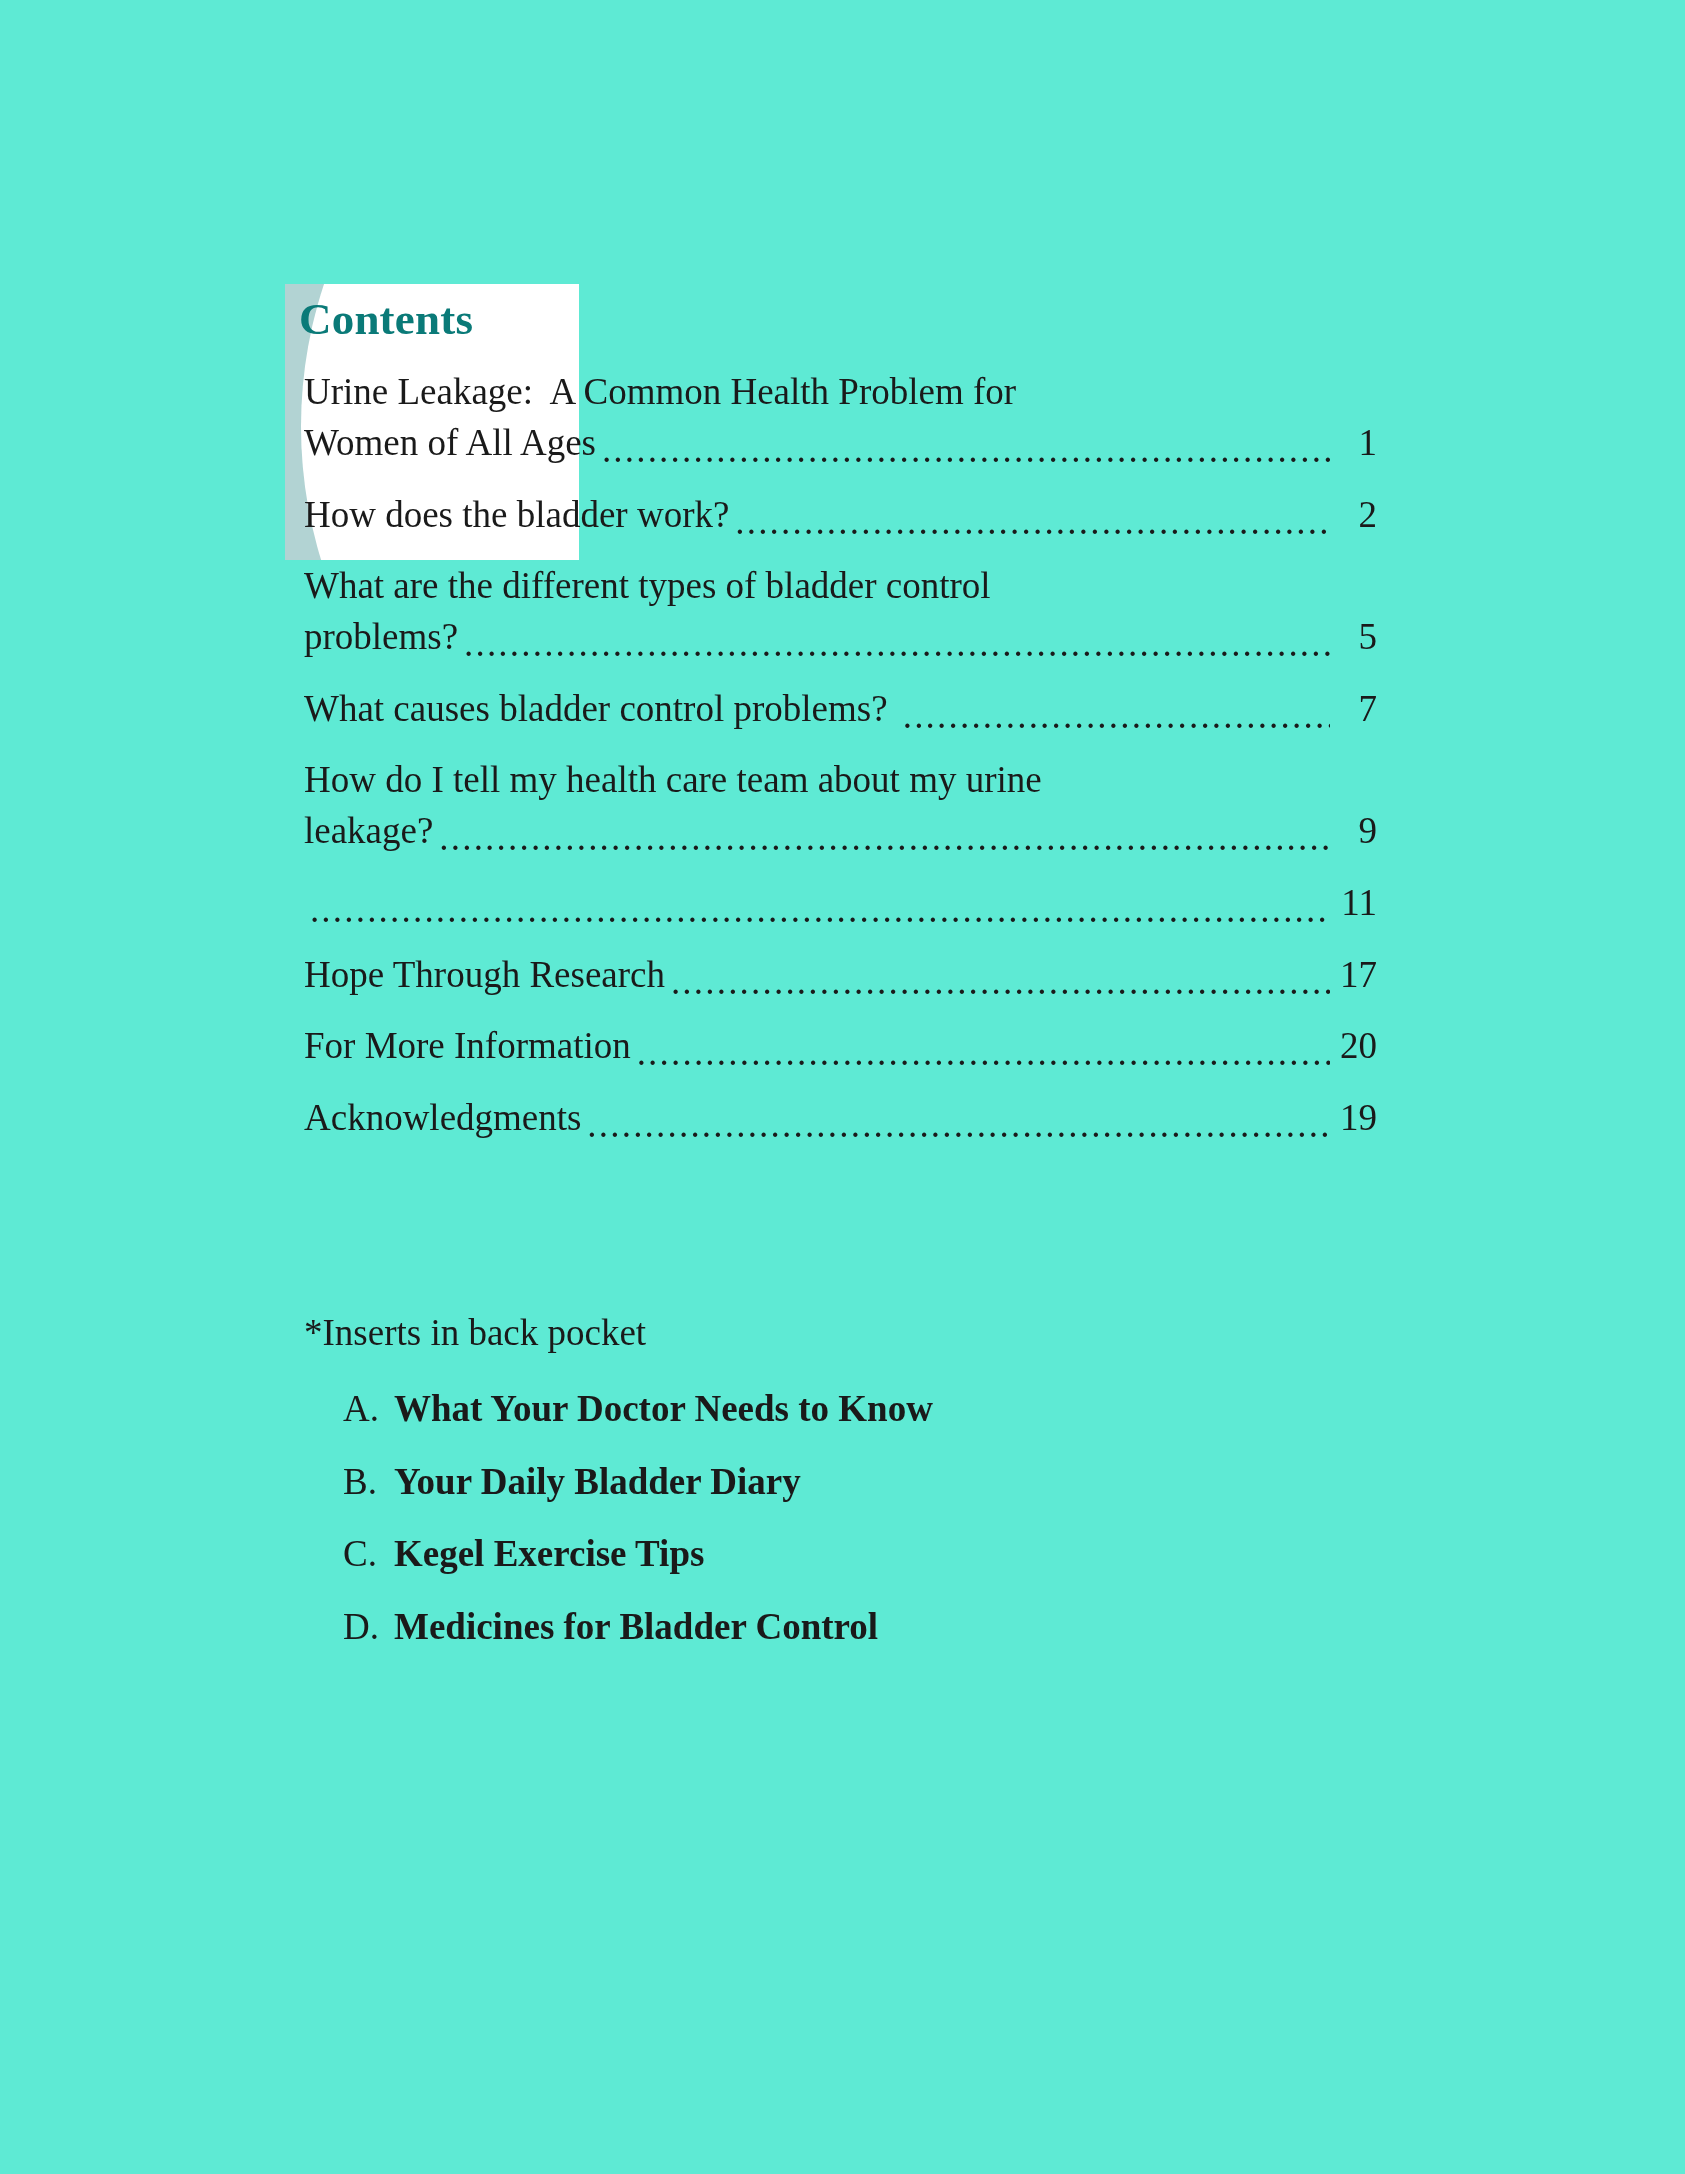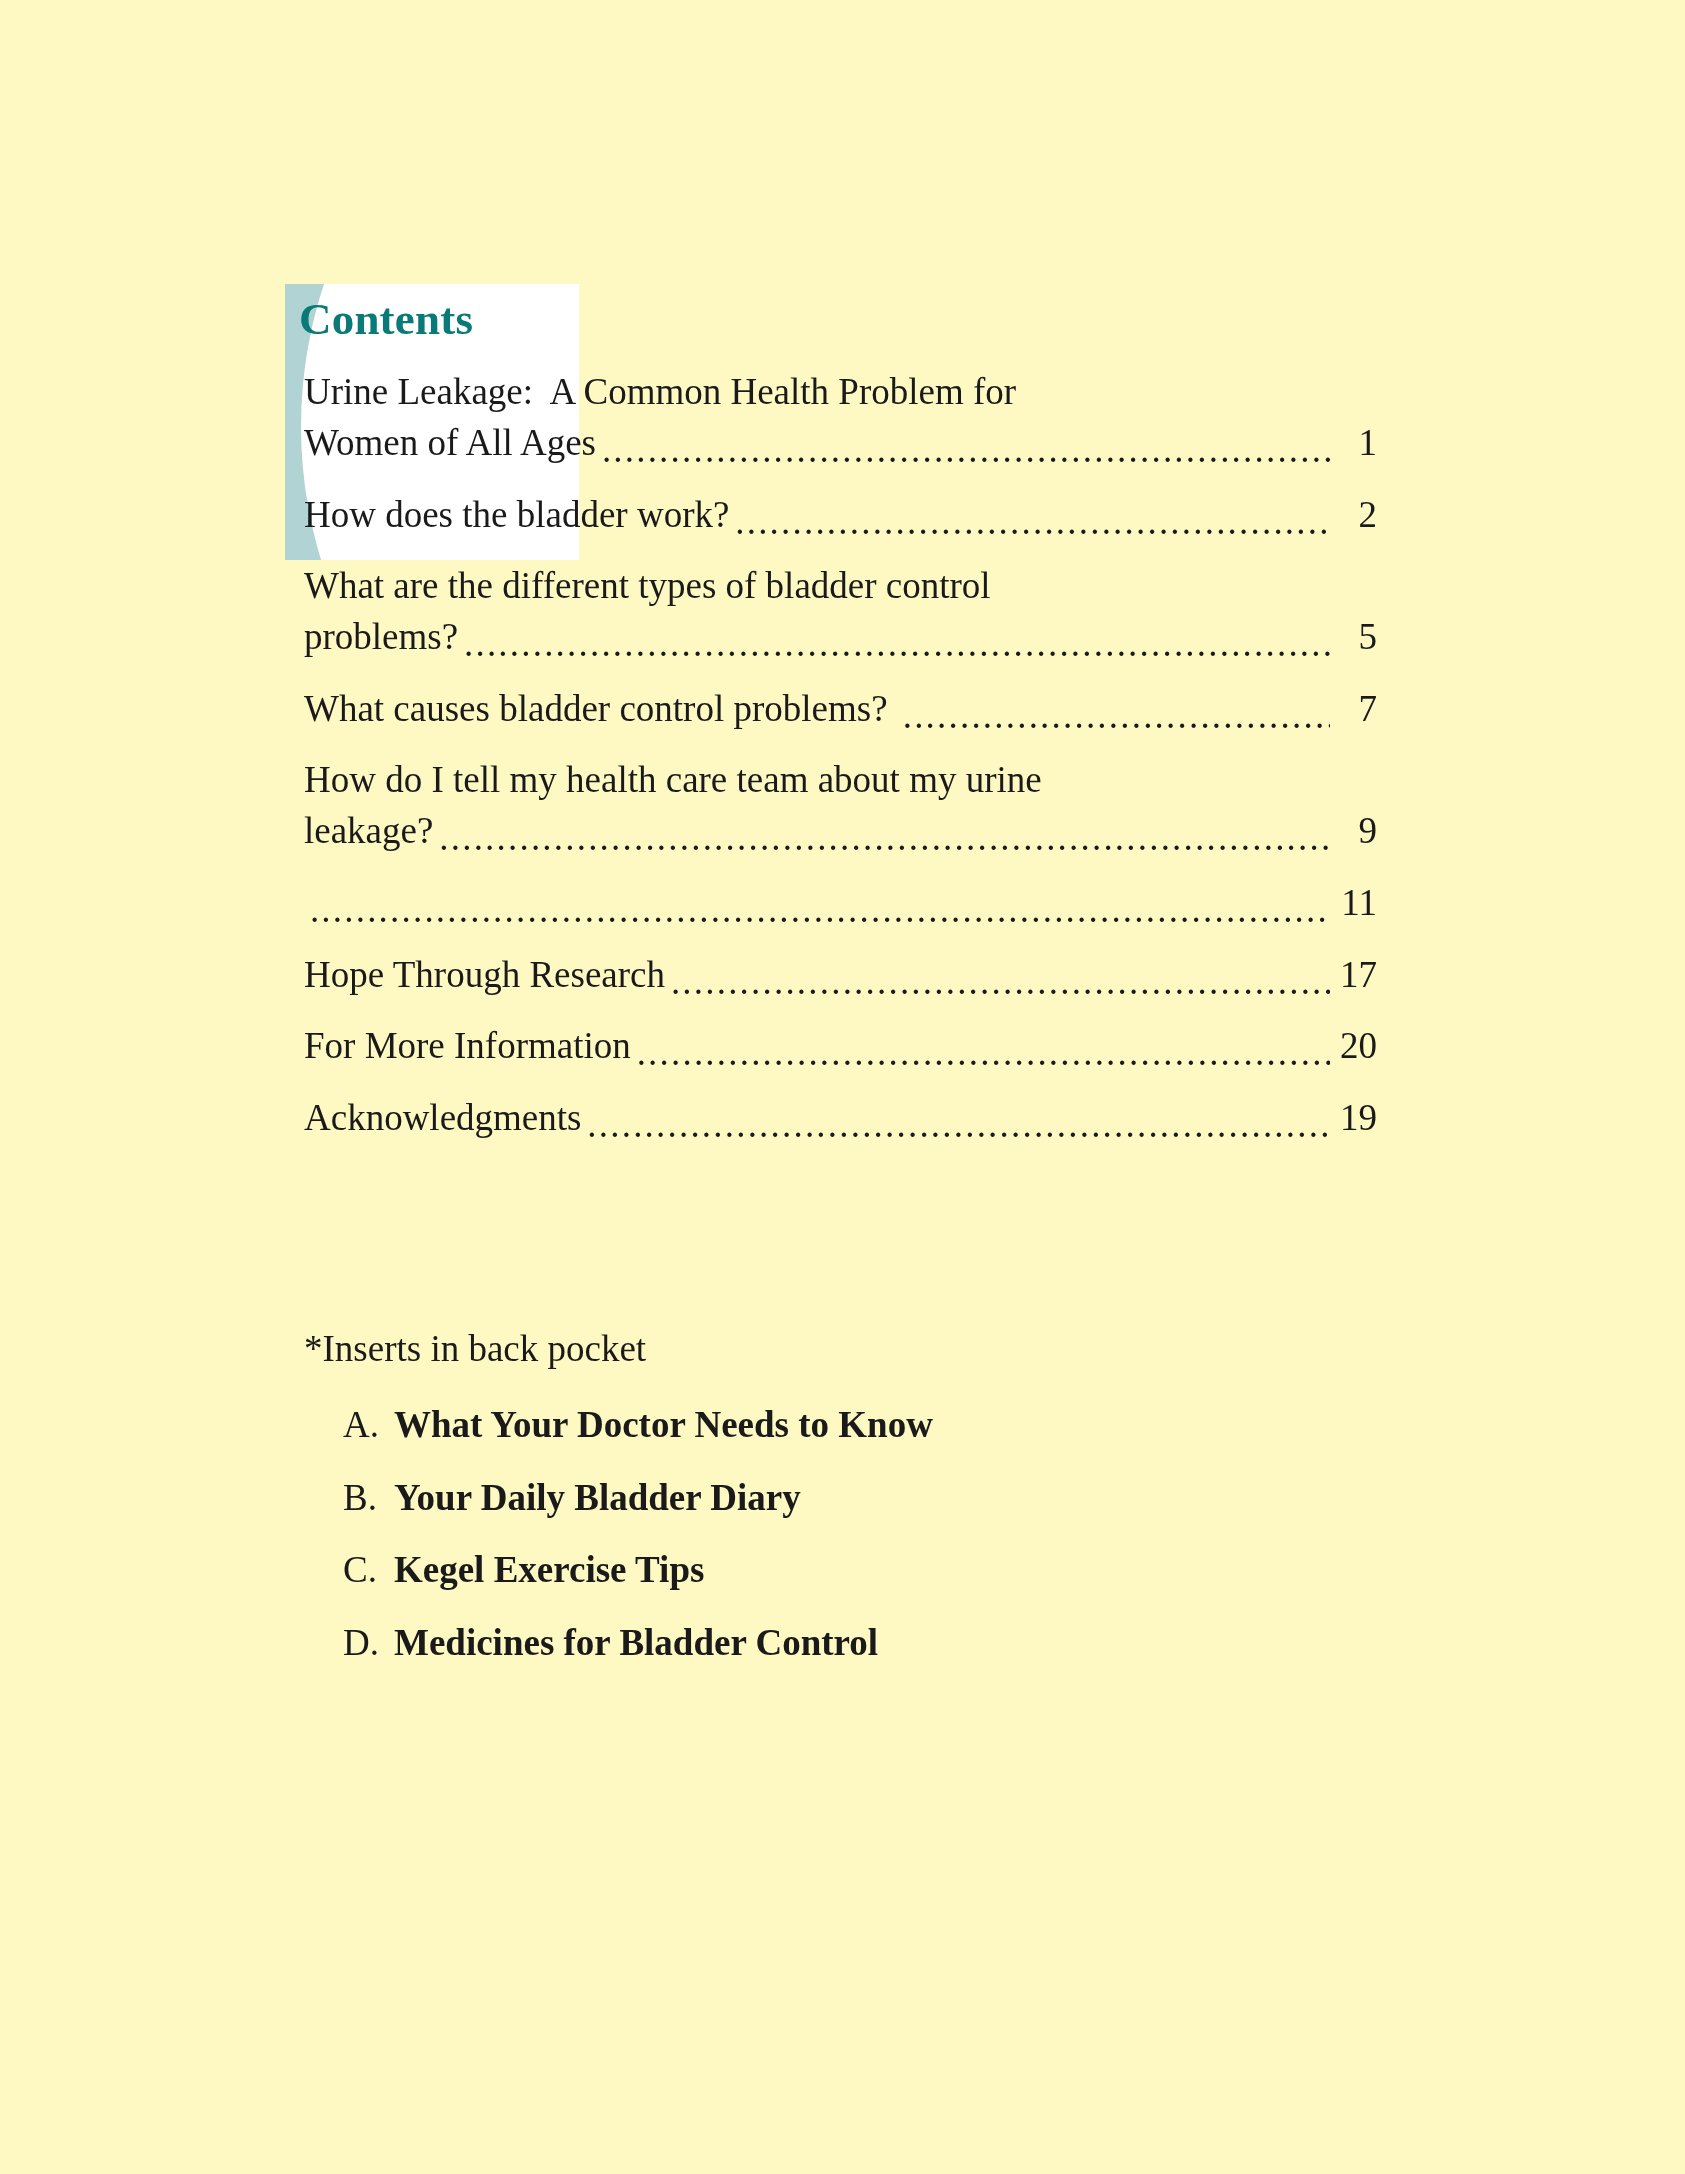--- a/index.html
+++ b/index.html
@@ -14,21 +14,21 @@
     font-family: "Liberation Serif", "DejaVu Serif", serif;
     color: #1a1a1a;
     overflow: hidden;
   }
 
   #page {
     position: absolute;
     left: 0; top: 0;
     width: 1686px;
     height: 2175px;
-    background: #fef9c3;
+    background: #5eead4;
   }
 
   
   #deco-wrap {
     position: absolute;
     left: 285px;
     top: 284px;
     width: 294px;
     height: 276px;
     overflow: hidden;
@@ -115,21 +115,20 @@
     min-width: 45px;
     white-space: nowrap;
   }
 
   
   #inserts {
     position: absolute;
     left: 304px;
     top: 1308px;
     width: 980px;
-    margin-top: 16px;
   }
   #inserts-note {
     font-size: 37px;
     line-height: 49px;
     margin-bottom: 27.4px;
     white-space: nowrap;
   }
   .insert-item {
     display: flex;
     align-items: baseline;

